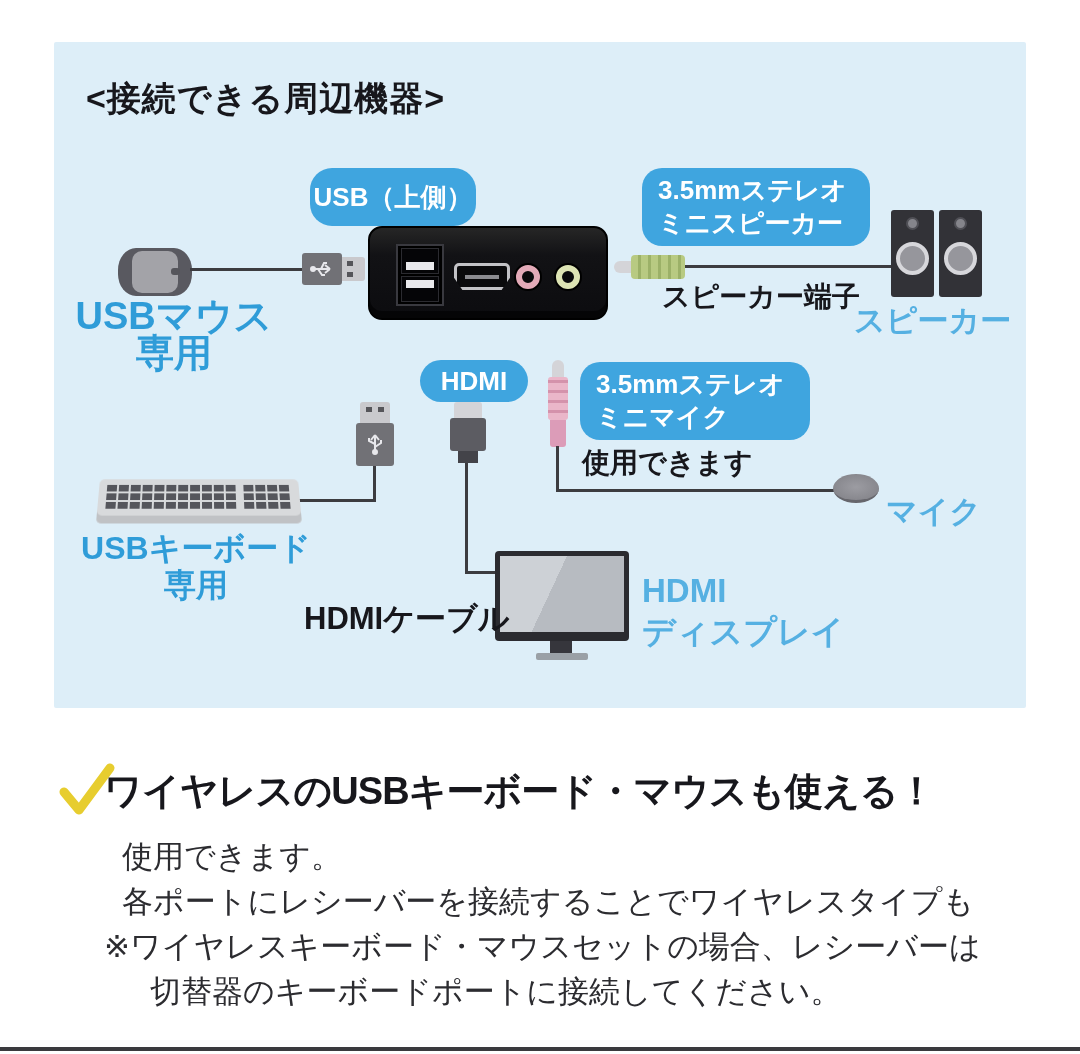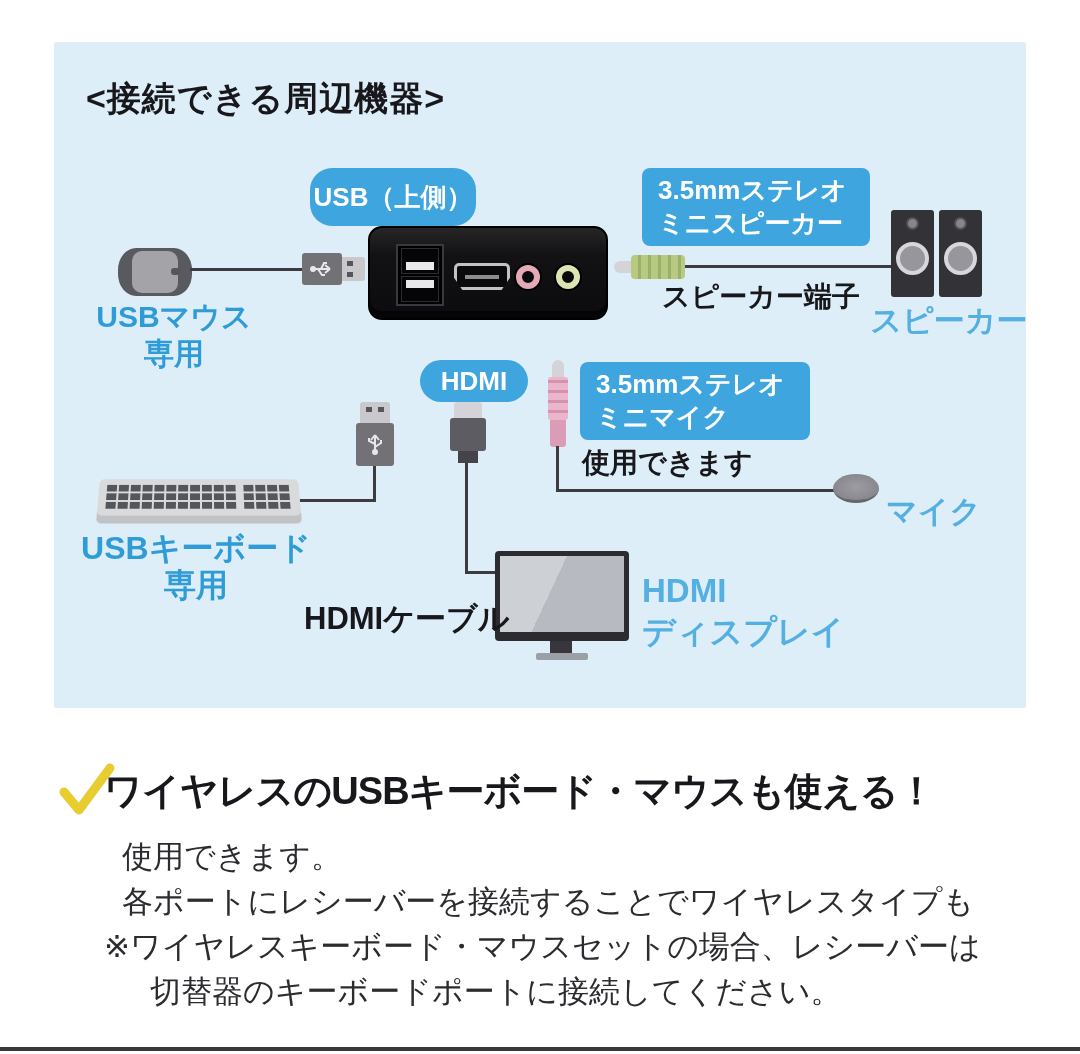--- a/index.html
+++ b/index.html
@@ -9,21 +9,21 @@
   
   .panel { position:absolute; left:54px; top:42px; width:972px; height:666px;
            background:#ddeef8; border-radius:2px; }
   .panel-title { position:absolute; left:32px; top:34px; font-size:34px; font-weight:bold;
                  color:#17171c; letter-spacing:1px; }
 
   .pill { position:absolute; background:#3fa5df; color:#fff; font-weight:bold;
           font-size:26px; border-radius:22px; display:flex; align-items:center;
           justify-content:center; }
   .tag  { position:absolute; background:#3fa5df; color:#fff; font-weight:bold;
-          font-size:26px; border-radius:8px; line-height:33px; padding:6px 0 0 16px; }
+          font-size:26px; border-radius:20px; line-height:33px; padding:6px 0 0 16px; }
 
   .cap-blue  { position:absolute; color:#2f9cd8; font-weight:bold; text-align:center; }
   .cap-lblue { position:absolute; color:#55b0e2; font-weight:bold; }
   .cap-dark  { position:absolute; color:#17171c; font-weight:bold; }
 
   .cable { position:absolute; background:#3c3c40; }
 
   
   .mouse { position:absolute; left:64px; top:206px; width:74px; height:48px;
            background:#595960; border-radius:18px/22px; overflow:hidden; }
@@ -155,21 +155,21 @@
     <div class="connA-body">
       <svg class="trident" style="left:8px; top:4px; width:24px; height:24px; transform:rotate(90deg);" viewBox="0 0 24 24">
         <path d="M12 22 L12 4 M12 4 L8 9 M12 4 L16 9 M12 13 L6 10 L6 7 M12 16 L18 12 L18 9"></path>
         <circle cx="12" cy="21" r="2" fill="#e8e8ec"></circle>
       </svg>
     </div>
     <div class="connA-metal">
       <div class="hole" style="left:5px; top:4px;"></div>
       <div class="hole" style="left:5px; top:15px;"></div>
     </div>
-    <div class="cap-blue" style="left:10px; top:256px; width:220px; font-size:30px; line-height:37px;">
+    <div class="cap-blue" style="left:10px; top:256px; width:220px; font-size:38px; line-height:37px;">
       <div>USBマウス</div>
       <div>専用</div>
     </div>
 
     <div class="switch">
       <div class="usb2">
         <div class="p" style="top:2px;">
           <div class="t" style="bottom:3px;"></div>
         </div>
         <div class="p" style="top:30px;">
@@ -194,21 +194,21 @@
     <div class="cap-dark" style="left:608px; top:236px; font-size:28px;">スピーカー端子</div>
 
     <div class="spk l">
       <div class="tw"></div>
       <div class="wf"></div>
     </div>
     <div class="spk r">
       <div class="tw"></div>
       <div class="wf"></div>
     </div>
-    <div class="cap-lblue" style="left:800px; top:258px; width:190px; font-size:31px; text-align:center;">スピーカー</div>
+    <div class="cap-lblue" style="left:800px; top:258px; width:190px; font-size:31px; text-align:left;">スピーカー</div>
 
     <div class="pill" style="left:366px; top:318px; width:108px; height:42px;">HDMI</div>
 
     <div class="connB-metal">
       <div class="hole" style="left:6px; top:5px;"></div>
       <div class="hole" style="left:18px; top:5px;"></div>
     </div>
     <div class="connB-body">
       <svg class="trident" style="left:7px; top:8px; width:24px; height:24px;" viewBox="0 0 24 24">
         <path d="M12 22 L12 4 M12 4 L8 9 M12 4 L16 9 M12 13 L6 10 L6 7 M12 16 L18 12 L18 9"></path>

